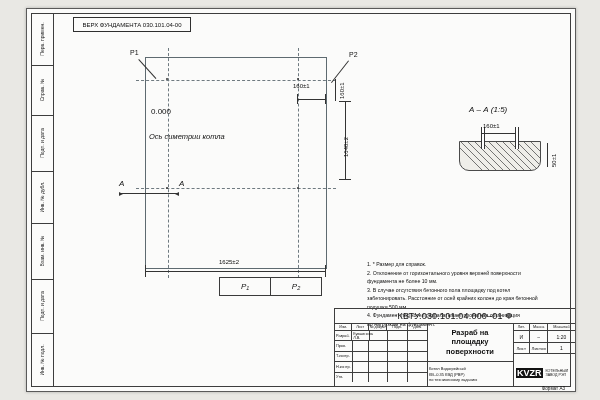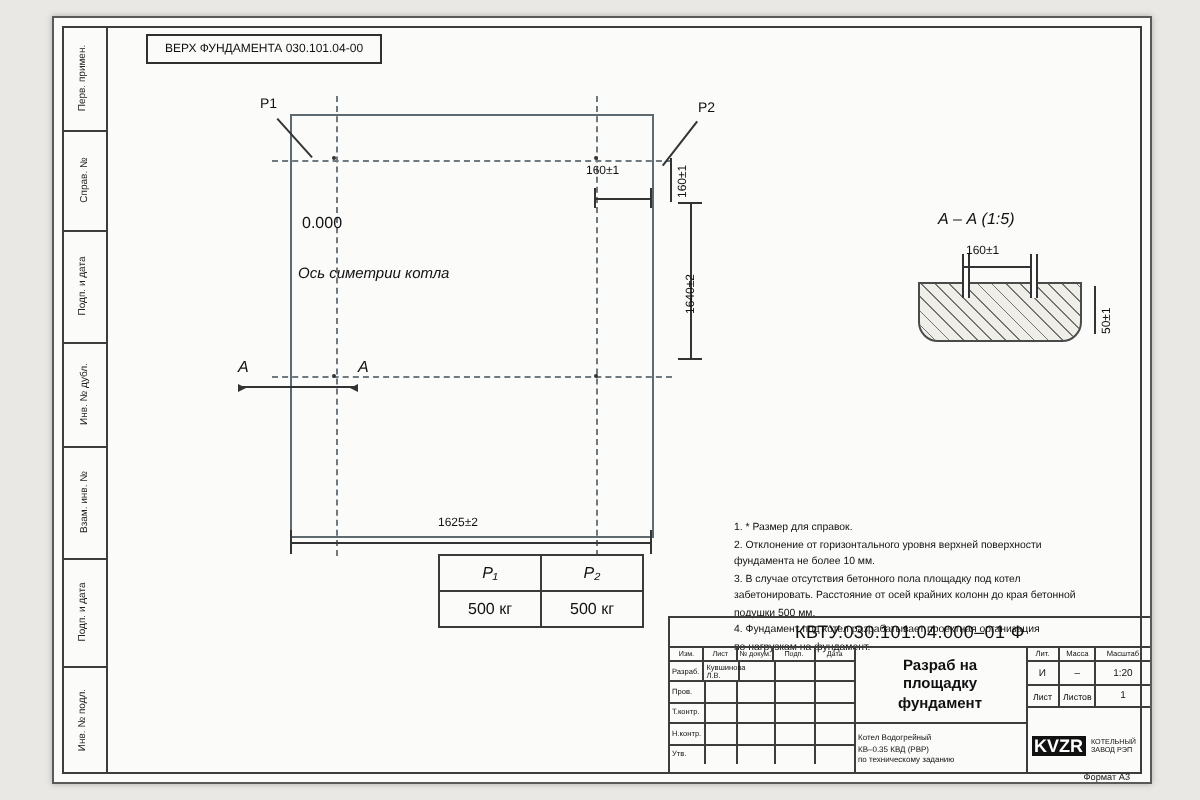--- a/index.html
+++ b/index.html
@@ -283,24 +283,20 @@
     <div class="dimvert" style="left:88px;top:16px;height:24px;"></div>
     <div class="dimtext rot" style="left:92px;top:40px;">50±1</div>
   </div>
 
   <table class="grid ptable">
     <tbody>
         <tr class="hdr">
       <td>Р₁</td>
       <td>Р₂</td>
     </tr>
-    <tr>
-      <td>500 кг</td>
-      <td>500 кг</td>
-    </tr>
   </tbody>
     </table>
 
   <div class="notes">
     <div>1. * Размер для справок.</div>
     <div>2. Отклонение от горизонтального уровня верхней поверхности</div>
     <div>фундамента не более 10 мм.</div>
     <div>3. В случае отсутствия бетонного пола площадку под котел</div>
     <div>забетонировать. Расстояние от осей крайних колонн до края бетонной</div>
     <div>подушки 500 мм.</div>
@@ -354,21 +350,21 @@
           <div class="w3"></div>
           <div class="w4"></div>
           <div class="w5" style="border-right:none"></div>
         </div>
       </div>
 
       <div class="midcol">
         <div class="title-main">
           <div>Разраб на</div>
           <div>площадку</div>
-          <div>фундамент</div>
+          <div>поверхности</div>
         </div>
         <div class="title-sub">
           <div>Котел Водогрейный</div>
           <div>КВ–0.35  КВД (РВР)</div>
           <div>по техническому заданию</div>
         </div>
       </div>
 
       <div class="rightcol">
         <div class="rc-h">

